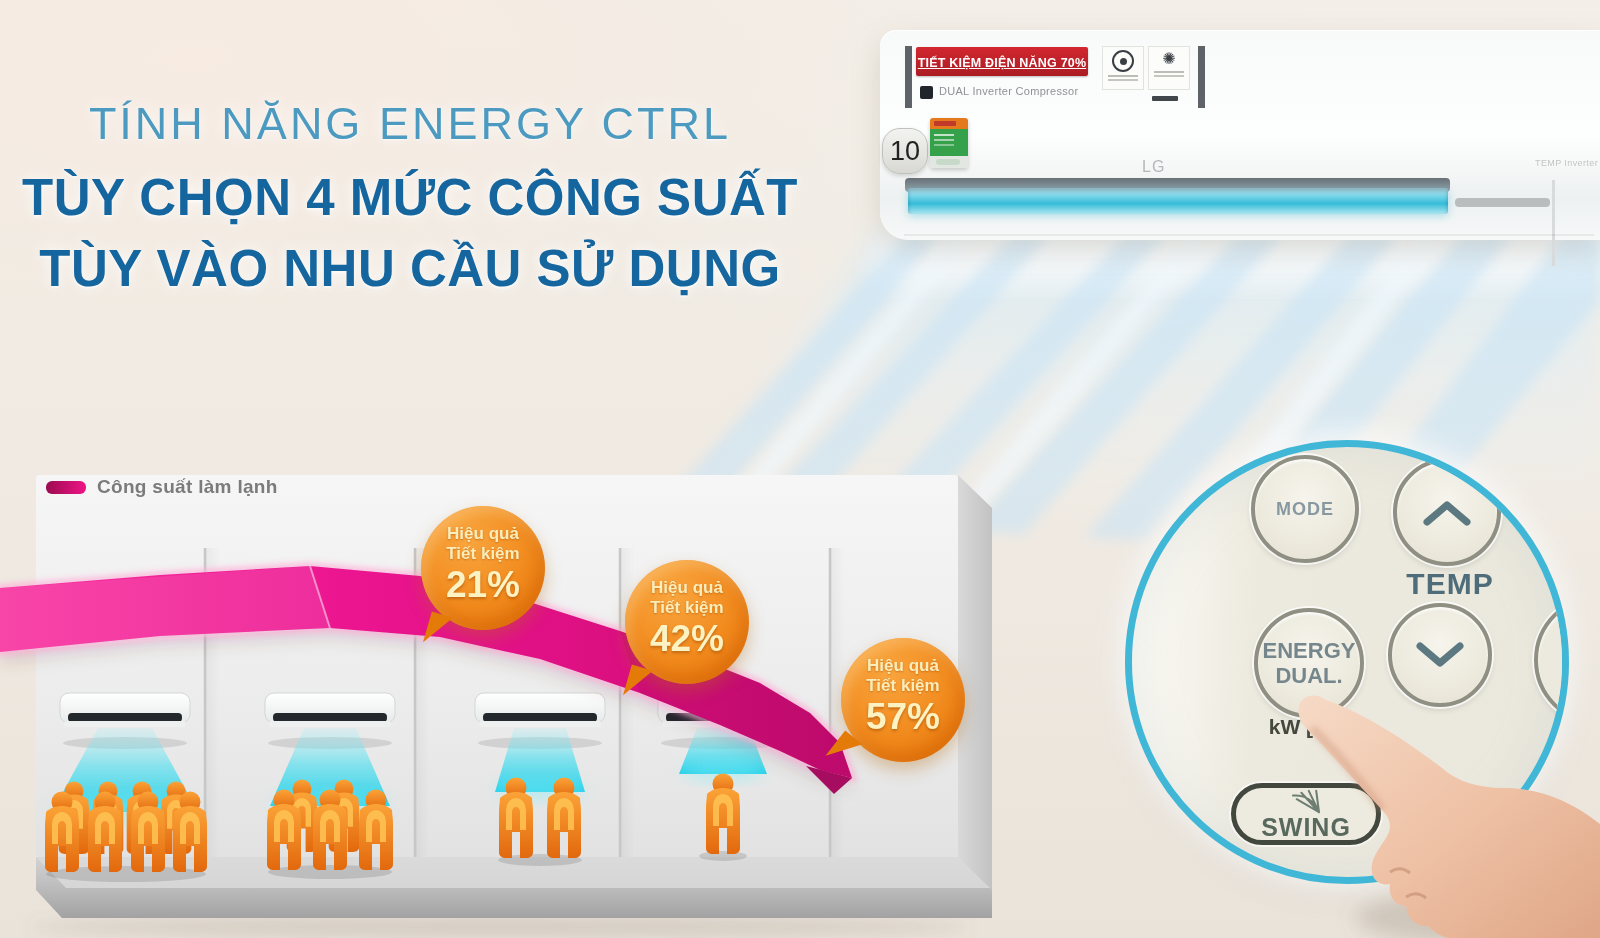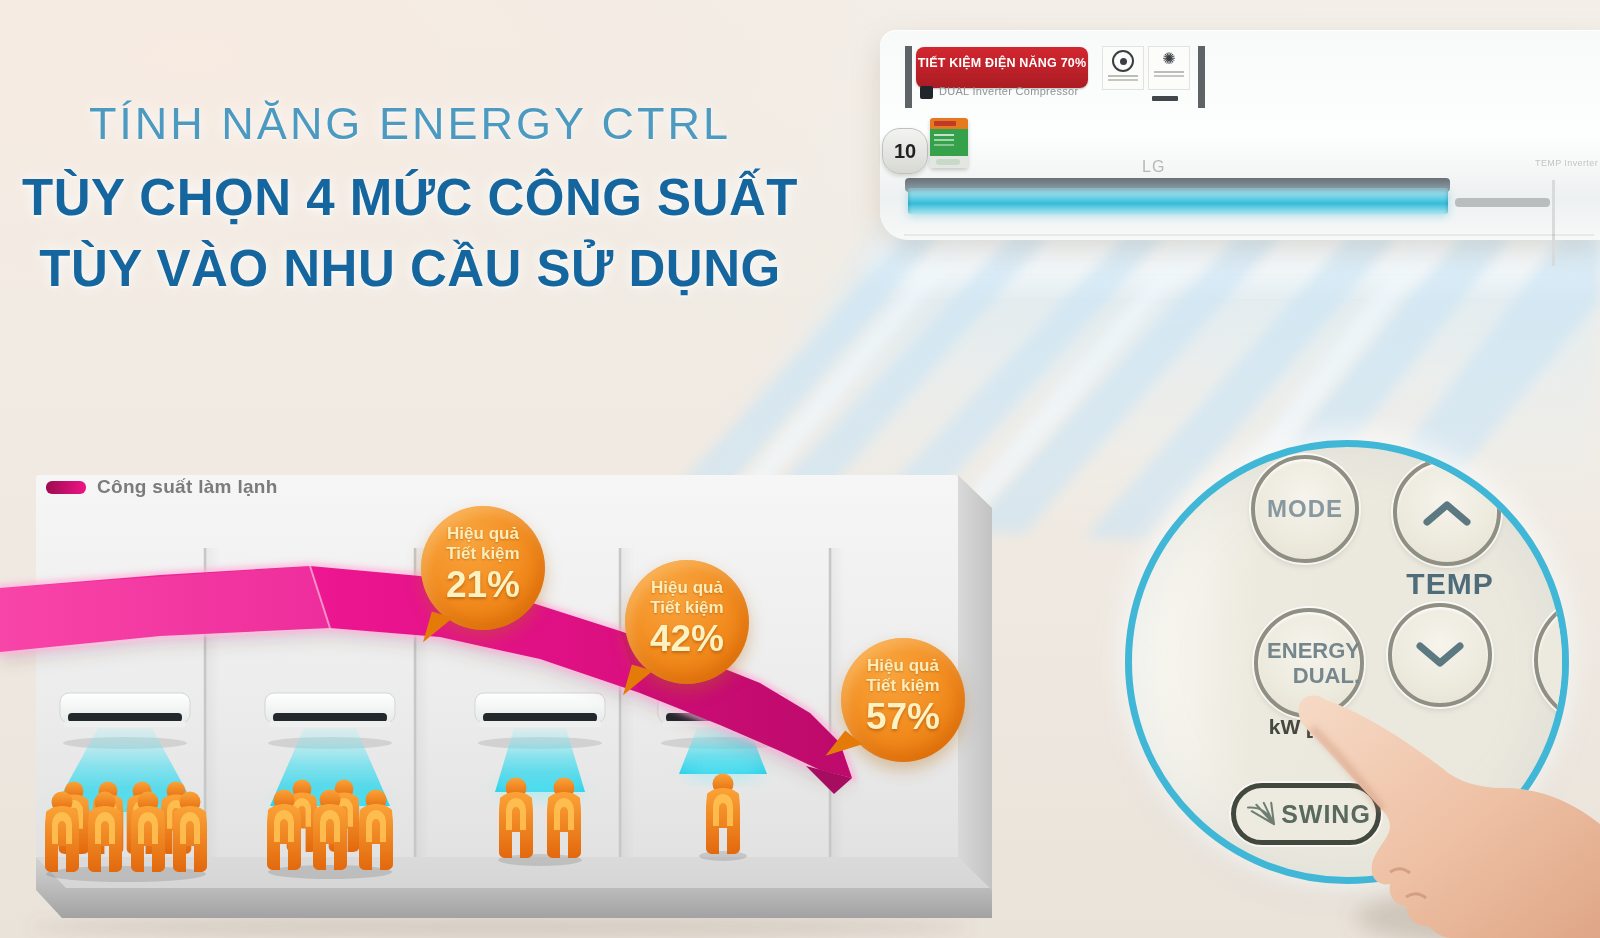--- a/index.html
+++ b/index.html
@@ -30,39 +30,39 @@
   .ac-outlet-groove{left:25px;top:148px;width:545px;height:14px;border-radius:4px;
     background:linear-gradient(180deg,#58626a,#8d979c);opacity:.9;}
   .ac-light-strip{left:28px;top:158px;width:540px;height:26px;border-radius:3px;
     background:linear-gradient(180deg,#c6ecf4 0%,#6ed2e6 35%,#36bcd9 60%,#aee6f0 100%);
     box-shadow:inset 0 3px 4px rgba(20,60,80,.35),0 2px 8px rgba(90,200,225,.5);}
   .ac-right-slot{left:575px;top:168px;width:95px;height:9px;border-radius:4px;background:#b9bdbd;}
   .ac-endcap{left:672px;top:150px;width:3px;height:86px;background:#d8dbdb;}
   .ac-bottom-line{left:24px;top:204px;width:690px;height:2px;background:rgba(0,0,0,.06);}
 
   .ac-bar{width:7px;height:62px;background:#5d6367;top:16px;}
-  .ac-banner{left:36px;top:17px;width:172px;height:41px;border-radius:8px;
+  .ac-banner{left:36px;top:17px;width:172px;height:29px;border-radius:2px;
     background:linear-gradient(180deg,#d22730,#ab1c23);
     color:#fff;font-size:12.5px;font-weight:700;line-height:33px;text-align:center;letter-spacing:.2px;
-    box-shadow:0 1px 2px rgba(0,0,0,.25);}
+    box-shadow:0 1px 2px rgba(0,0,0,.25);text-decoration:underline;}
   .ac-chip{left:40px;top:56px;width:13px;height:13px;border-radius:2px;background:#20262b;}
   .ac-sub{left:59px;top:55px;font-size:11px;color:#8f9295;letter-spacing:.3px;white-space:nowrap;}
   .cert-box{top:16px;width:42px;height:44px;background:#fcfcfb;border:1px solid #e2e2de;
     display:flex;flex-direction:column;align-items:center;padding-top:3px;box-sizing:border-box;}
   .cert-glyph{width:18px;height:18px;border:2px solid #3a3f44;border-radius:50%;
     display:flex;align-items:center;justify-content:center;}
   .cert-dot{width:7px;height:7px;border-radius:50%;background:#3a3f44;}
   .cert-glyph2{font-size:16px;line-height:18px;color:#3a3f44;}
   .cert-lines{margin-top:3px;width:30px;height:2px;background:#bdbdb8;box-shadow:0 4px 0 #c6c6c1;}
   .cert-dash{left:272px;top:66px;width:26px;height:5px;background:#41464a;border-radius:1px;}
 
   .warranty-badge{left:2px;top:98px;width:44px;height:44px;border-radius:18px;
     background:linear-gradient(180deg,#f3f3f1,#d8d8d3);border:1px solid #c1c1bb;
     display:flex;align-items:center;justify-content:center;
-    font-size:20px;font-weight:700;color:#222;box-shadow:0 2px 4px rgba(0,0,0,.15);}
+    font-size:27px;font-weight:400;color:#222;box-shadow:0 2px 4px rgba(0,0,0,.15);}
   .energy-sticker{left:50px;top:88px;width:38px;height:50px;border-radius:3px;overflow:hidden;
     box-shadow:0 2px 4px rgba(0,0,0,.2);}
   .sticker-orange{height:11px;background:#e5791e;position:relative;}
   .sticker-orange:after{content:"";position:absolute;left:4px;top:3px;width:22px;height:5px;background:#c0392b;border-radius:1px;}
   .sticker-green{height:27px;background:#36a14b;position:relative;}
   .sticker-green:before{content:"";position:absolute;left:4px;top:5px;width:20px;height:2px;background:rgba(255,255,255,.7);
     box-shadow:0 5px 0 rgba(255,255,255,.55),0 10px 0 rgba(255,255,255,.4);}
   .sticker-bottom{height:12px;background:#e2e7e1;position:relative;}
   .sticker-bottom:before{content:"";position:absolute;left:6px;top:3px;width:24px;height:6px;background:#c7d9c8;border-radius:3px;}
   .ac-brand{left:262px;top:128px;font-size:16px;font-weight:400;color:#b4b8b8;letter-spacing:1px;}
@@ -101,32 +101,32 @@
     border:7px solid #41b7d7;box-sizing:border-box;overflow:hidden;
     background:linear-gradient(93deg,#fbfaf5 0%,#f4f2ea 16%,#ece9de 30%,#eae7dc 100%);
     box-shadow:0 0 26px 8px rgba(255,255,255,.8),0 10px 26px rgba(140,130,110,.25),inset 0 0 46px rgba(185,200,205,.28);}
   .rbtn{position:absolute;border-radius:50%;
     background:radial-gradient(circle at 50% 38%, #f6f4ec 0%, #ebe8db 68%, #e3e0d2 100%);
     border:4px solid #8f9083;box-sizing:border-box;
     box-shadow:0 0 0 2px rgba(255,255,255,.75),inset 0 2px 3px rgba(255,255,255,.9),0 3px 6px rgba(0,0,0,.12);
     display:flex;flex-direction:column;align-items:center;justify-content:center;}
   .btn-mode{left:119px;top:8px;width:108px;height:108px;}
   .btn-temp-up{left:261px;top:11px;width:108px;height:108px;}
-  .btn-energy{left:122px;top:161px;width:110px;height:110px;align-items:flex-end;}
+  .btn-energy{left:122px;top:161px;width:110px;height:110px;}
   .btn-temp-down{left:256px;top:156px;width:104px;height:104px;}
   .btn-partial{left:402px;top:148px;width:130px;height:130px;background:#eceadf;}
-  .mode-text{font-size:24px;font-weight:700;color:#8798a0;letter-spacing:1px;}
+  .mode-text{font-size:18px;font-weight:700;color:#8798a0;letter-spacing:1px;}
   .energy-text{font-size:22px;font-weight:700;color:#75878c;line-height:25px;text-align:center;}
   .temp-label{position:absolute;left:248px;top:120px;width:140px;text-align:center;
     font-size:30px;font-weight:700;color:#4e6c79;letter-spacing:1px;}
   .kw-label{position:absolute;left:117px;top:268px;width:120px;text-align:center;
     font-size:21px;font-weight:700;color:#44483f;}
   .btn-swing{position:absolute;left:99px;top:336px;width:150px;height:62px;border-radius:31px;
     background:#edebdf;border:5px solid #43483f;box-sizing:border-box;
-    display:flex;flex-direction:row;align-items:center;justify-content:center;
+    display:flex;flex-direction:column;align-items:center;justify-content:center;
     box-shadow:0 0 0 2px rgba(255,255,255,.6);}
   .swing-text{font-size:25px;font-weight:700;color:#59695e;letter-spacing:1px;line-height:24px;}
 </style>
 </head>
 <body>
 
 <div class="abs title-block">
   <div class="title-l1">TÍNH NĂNG ENERGY CTRL</div>
   <div class="title-l2">TÙY CHỌN 4 MỨC CÔNG SUẤT</div>
   <div class="title-l3">TÙY VÀO NHU CẦU SỬ DỤNG</div>

